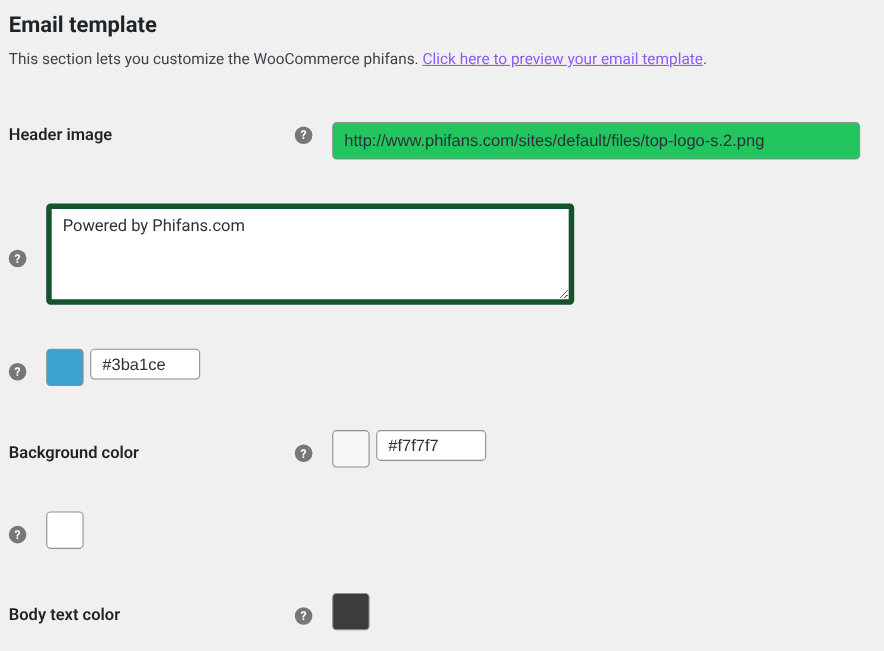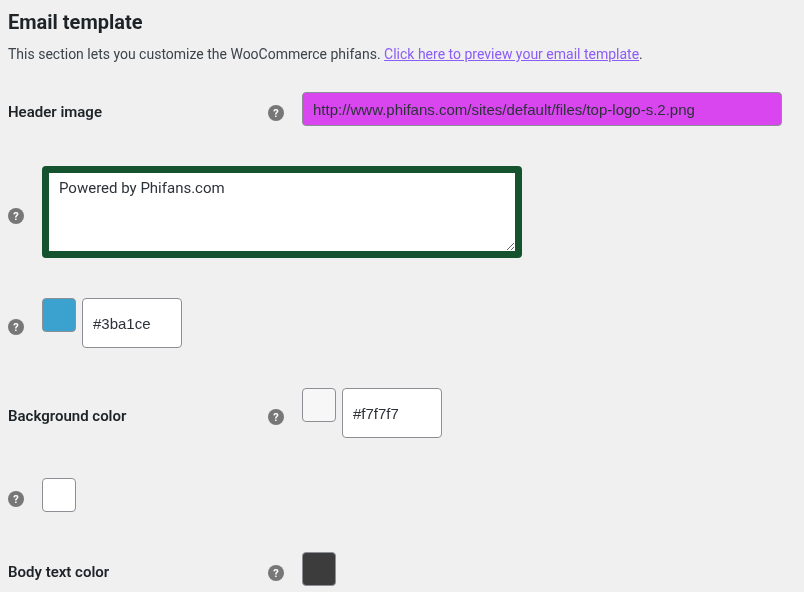--- a/index.html
+++ b/index.html
@@ -66,46 +66,47 @@
       display: flex;
       align-items: flex-start;
     }
     input[type="text"].text-input {
       width: 480px;
       height: 34px;
       border: 1px solid #8c8f94;
       border-radius: 4px;
       padding: 4px 10px;
       font-size: 15px;
-      background: #d946ef;
+      background: #22c55e;
       color: #2c3338;
+      margin-top: 19px;
     }
     textarea.text-area {
       width: 480px;
       height: 92px;
-      border: 7px solid #14532d;
+      border: 5px solid #14532d;
       border-radius: 4px;
       padding: 6px 10px;
       font-size: 15px;
       background: #fff;
       color: #2c3338;
       resize: both;
       font-family: inherit;
     }
     .swatch {
       width: 34px;
       height: 34px;
       border: 1px solid #8c8f94;
       border-radius: 4px;
       cursor: pointer;
       margin-right: 6px;
     }
     .color-input {
       width: 100px;
-      height: 50px;
+      height: 28px;
       border: 1px solid #8c8f94;
       border-radius: 4px;
       padding: 4px 10px;
       font-size: 15px;
       background: #fff;
       color: #2c3338;
     }
   </style>
 </head>
 <body>

